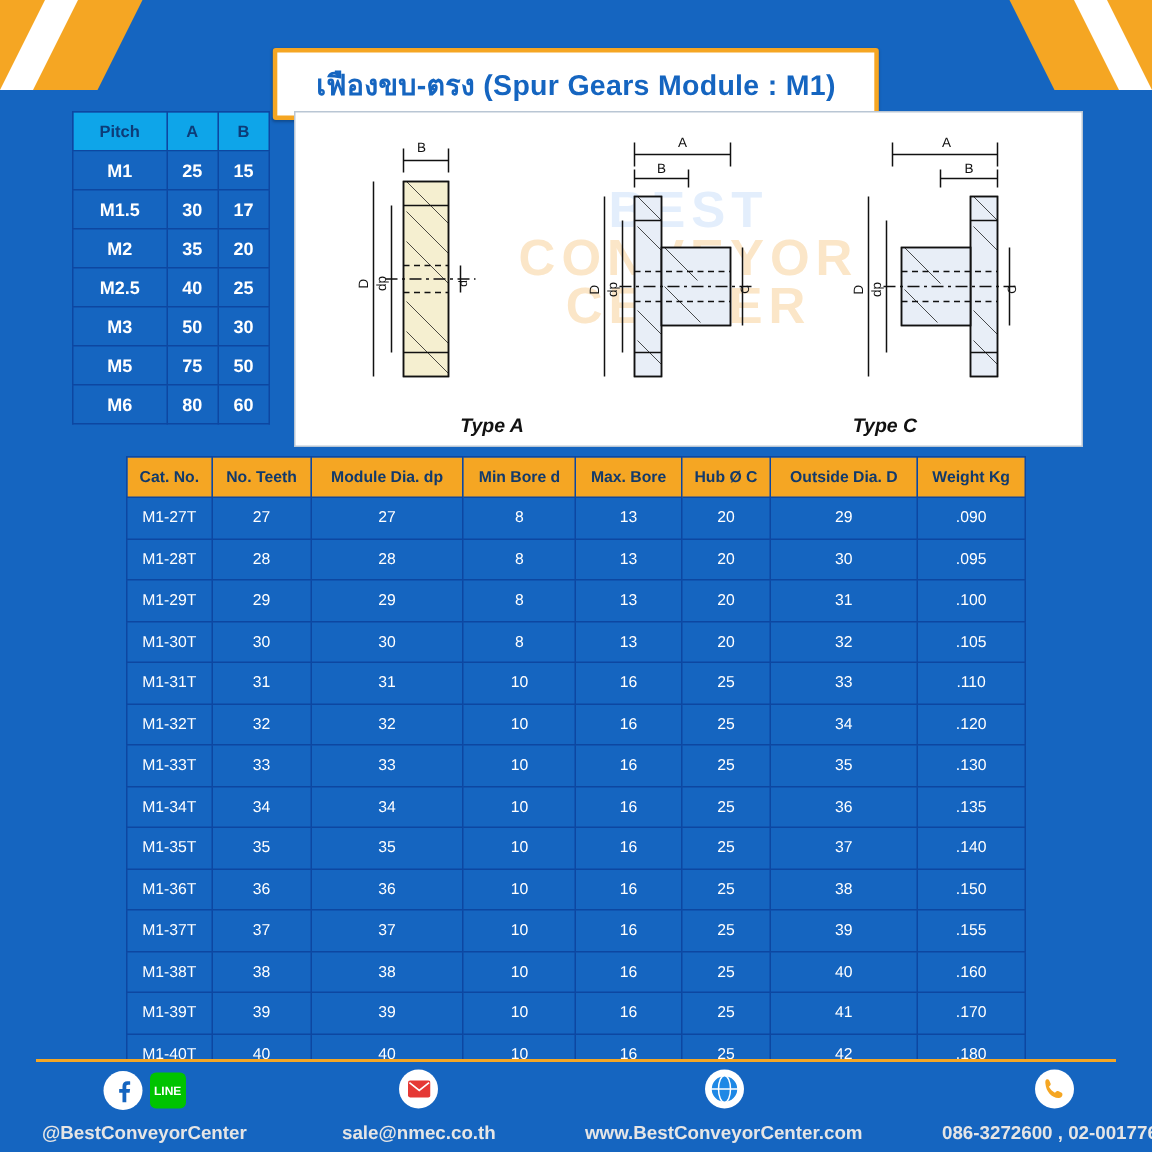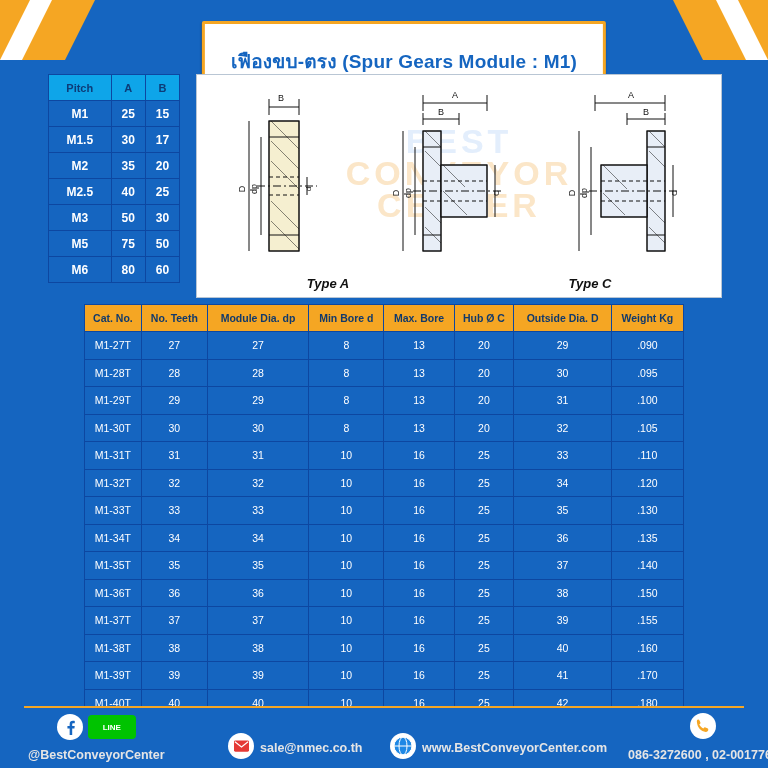--- a/index.html
+++ b/index.html
@@ -11,25 +11,24 @@
     position:relative;
   }
   
   .corner{position:absolute;width:150px;height:60px;overflow:hidden;}
   .corner svg{display:block;}
   .tl{top:0;left:0;}
   .tr{top:0;right:0;}
 
   
   .title-band{
-    position:absolute;top:21px;left:50%;transform:translateX(-50%);
+    position:absolute;top:32px;left:50%;transform:translateX(-50%);
     background:#ffffff;border:3px solid #f5a623;
-    padding:22px 26px;border-radius:2px;
+    padding:6px 26px;border-radius:2px;
     box-shadow:0 1px 2px rgba(0,0,0,.25);
-    margin-left:20px;
   }
   .title-band .t{
     font-size:19px;font-weight:bold;color:#1565c0;white-space:nowrap;
     letter-spacing:.2px;
   }
 
   
   .top-wrap{position:absolute;top:74px;left:48px;width:672px;height:222px;}
 
   .pitch-table{
@@ -78,21 +77,21 @@
   
   .footer{position:absolute;left:0;bottom:0;width:768px;height:60px;background:#1565c0;}
   .divider{position:absolute;left:24px;right:24px;bottom:60px;height:2px;background:#f5a623;}
   .fitem{position:absolute;bottom:6px;display:flex;align-items:center;gap:6px;color:#fff;}
   .fitem .lbl{font-size:12.5px;font-weight:bold;color:#e5e5e5;white-space:nowrap;}
   .circle-icon{
     width:26px;height:26px;border-radius:50%;background:#ffffff;
     display:flex;align-items:center;justify-content:center;flex-shrink:0;
   }
   .sq-icon{
-    width:48px;height:24px;border-radius:4px;background:#ffffff;
+    width:24px;height:24px;border-radius:4px;background:#ffffff;
     display:flex;align-items:center;justify-content:center;flex-shrink:0;
   }
   .f1{left:28px;} .f2{left:228px;} .f3{left:390px;} .f4{left:628px;}
   .fb-row{display:flex;align-items:center;gap:5px;}
 </style>
 </head>
 <body>
 
 <div class="corner tl">
   <svg width="150" height="60" viewBox="0 0 150 60">
@@ -470,31 +469,31 @@
             </svg>
         </span>
         <span class="sq-icon" style="background:#00c300;">
           <span style="font-size:8px;font-weight:bold;color:#fff;">LINE</span>
         </span>
       </div>
       <span class="lbl">@BestConveyorCenter</span>
     </div>
   </div>
 
-  <div class="fitem f2" style="flex-direction:row;text-align:center;">
+  <div class="fitem f2" style="flex-direction:column;text-align:center;">
     <span class="circle-icon" style="background:#ffffff;margin-bottom:3px;">
       <svg width="15" height="12" viewBox="0 0 16 12">
           <rect x="0" y="0" width="16" height="12" rx="1.5" fill="#e53935"></rect>
           <path d="M1 1.5 L8 7 L15 1.5" stroke="#fff" stroke-width="1.2" fill="none"></path>
         </svg>
     </span>
     <span class="lbl">sale@nmec.co.th</span>
   </div>
 
-  <div class="fitem f3" style="flex-direction:row;">
+  <div class="fitem f3" style="flex-direction:column;">
     <span class="circle-icon" style="margin-bottom:3px;">
       <svg width="20" height="20" viewBox="0 0 20 20">
           <circle cx="10" cy="10" r="9" fill="#1e88e5"></circle>
           <ellipse cx="10" cy="10" rx="4" ry="9" fill="none" stroke="#fff" stroke-width="1"></ellipse>
           <line x1="1" y1="10" x2="19" y2="10" stroke="#fff" stroke-width="1"></line>
           <circle cx="10" cy="10" r="9" fill="none" stroke="#fff" stroke-width="1"></circle>
         </svg>
     </span>
     <span class="lbl">www.BestConveyorCenter.com</span>
   </div>

